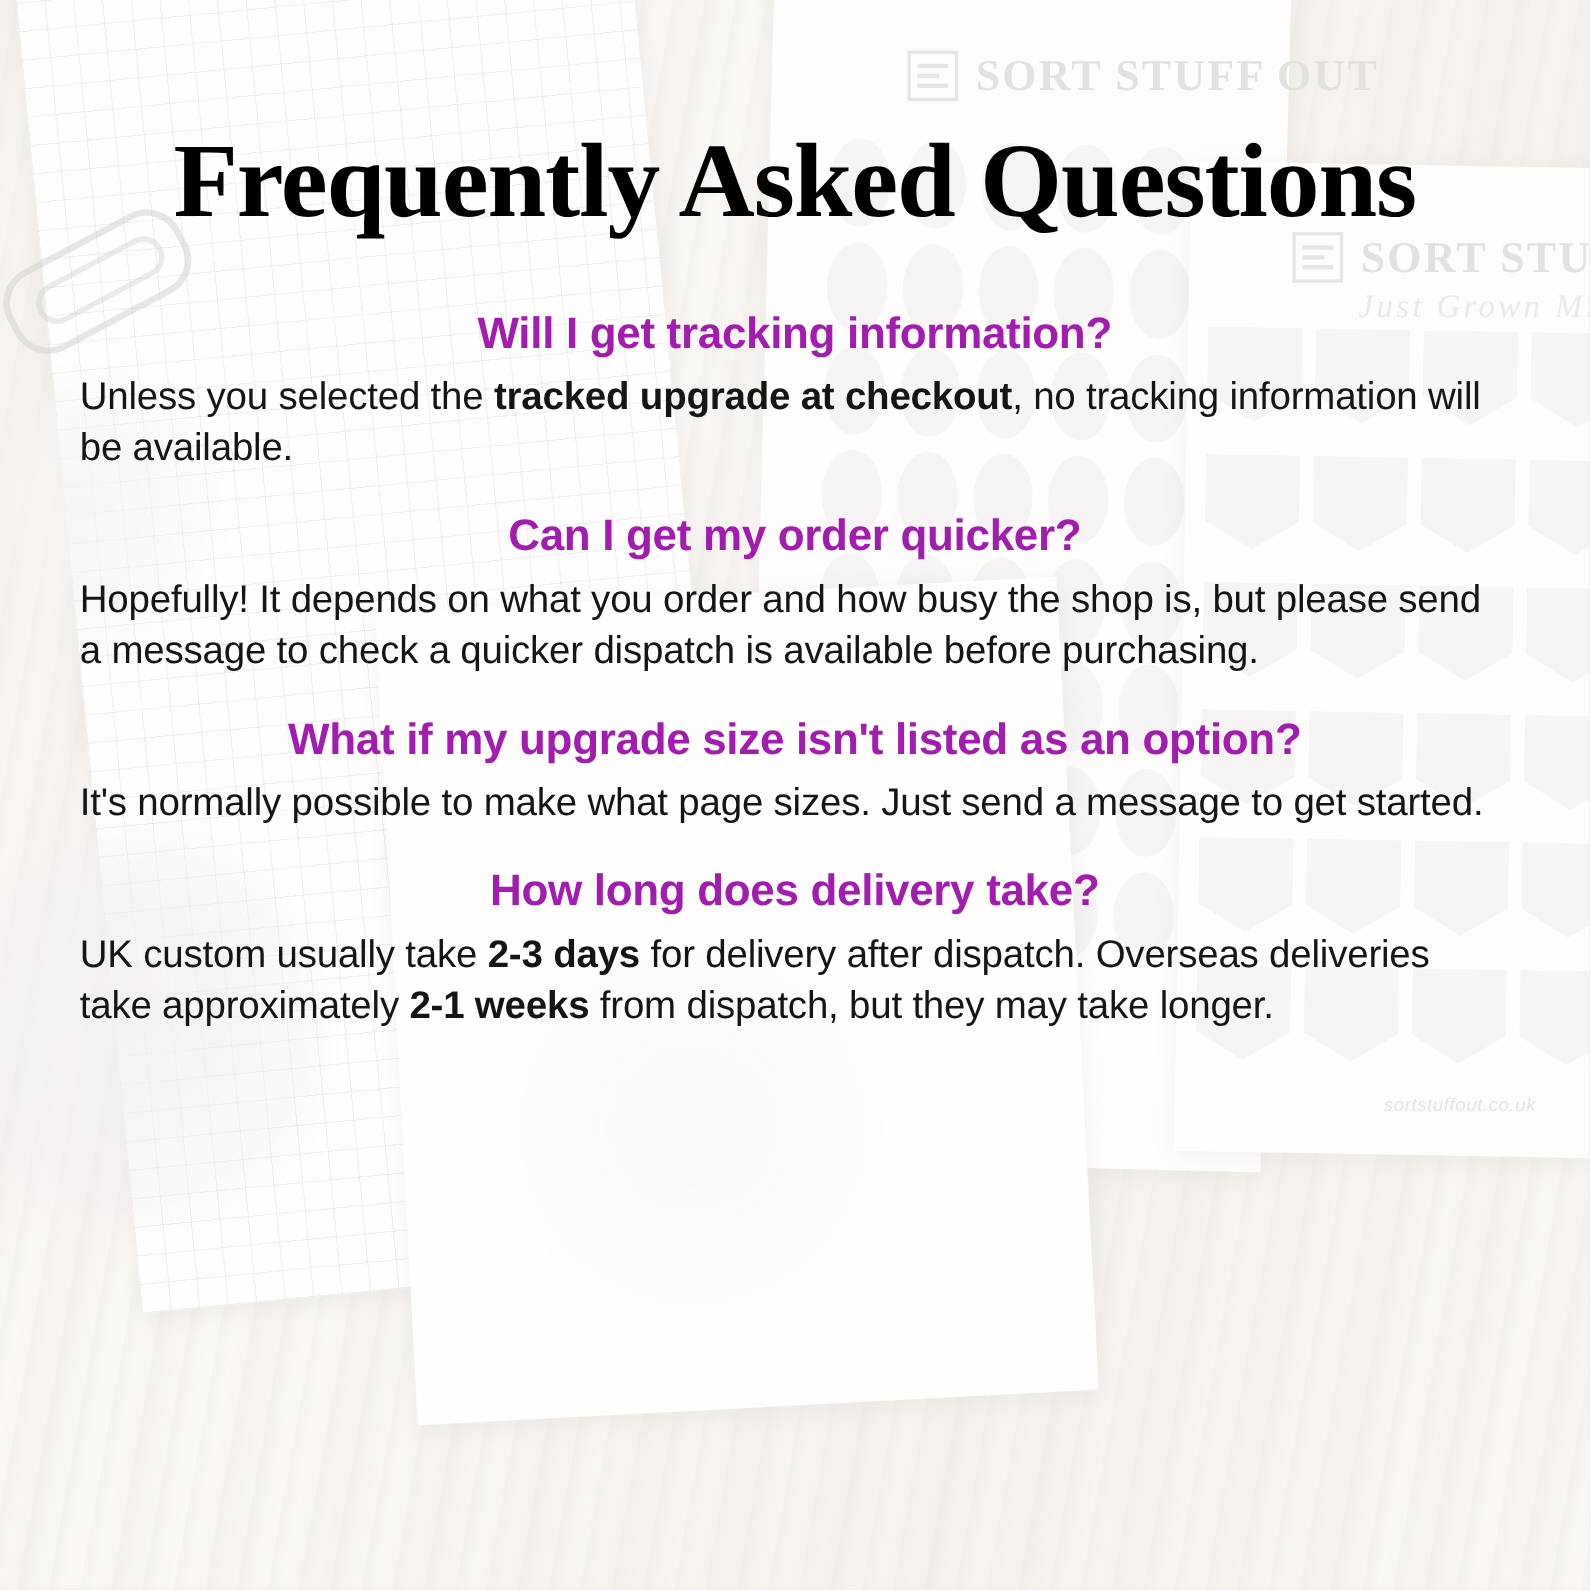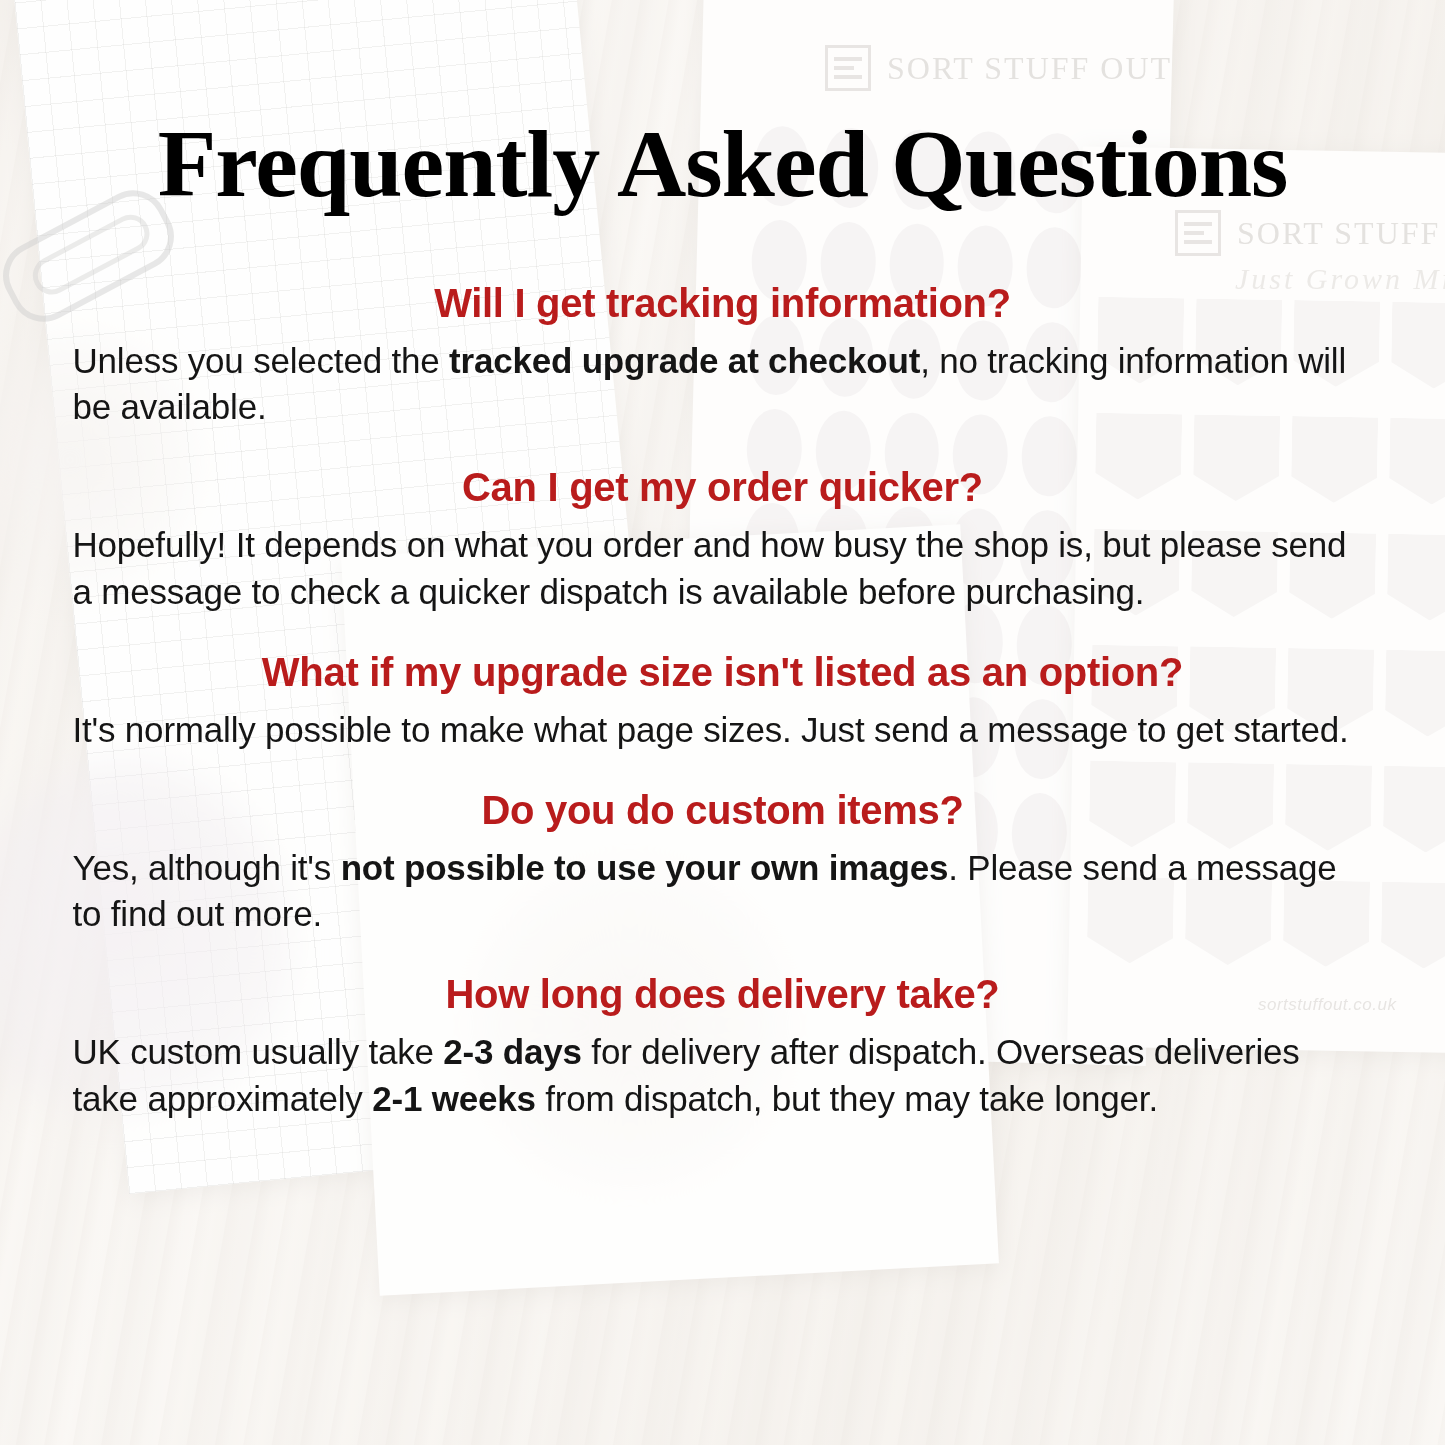--- a/index.html
+++ b/index.html
@@ -186,22 +186,23 @@
   .brand .mark i {
     display: block;
     height: 4px;
     background: #c3bcb5;
   }
   .brand .mark i:nth-child(1) { width: 100%; }
   .brand .mark i:nth-child(2) { width: 70%; }
   .brand .mark i:nth-child(3) { width: 100%; }
   .brand .brand-name {
     font-family: "Liberation Serif", serif;
-    font-size: 32px;
+    font-size: 40px;
     letter-spacing: 2px;
+    font-weight: bold;
   }
   .brand-sub {
     position: absolute;
     font-family: "Liberation Serif", serif;
     font-style: italic;
     color: #cec7c0;
     font-size: 30px;
     letter-spacing: 3px;
     white-space: nowrap;
   }
@@ -248,21 +249,21 @@
   .faq-list {
     margin-top: 68px;
   }
 
   .faq-item { margin-bottom: 34px; }
 
   .faq-q {
     text-align: center;
     font-size: 40px;
     font-weight: 700;
-    color: #b91c1c;
+    color: #a21caf;
     line-height: 1.15;
     margin: 0 0 12px 0;
     letter-spacing: -0.3px;
   }
 
   .faq-a {
     text-align: left;
     font-size: 35px;
     font-weight: 400;
     color: #151515;
@@ -399,24 +400,20 @@
       <div class="faq-item">
         <h2 class="faq-q">Can I get my order quicker?</h2>
         <p class="faq-a"><span>Hopefully! It depends on what you order and how busy the shop is, but please send a message to check a quicker dispatch is available before purchasing.</span></p>
       </div>
 
       <div class="faq-item">
         <h2 class="faq-q">What if my upgrade size isn't listed as an option?</h2>
         <p class="faq-a"><span>It's normally possible to make what page sizes. Just send a message to get started.</span></p>
       </div>
 
-      <div class="faq-item">
-        <h2 class="faq-q">Do you do custom items?</h2>
-        <p class="faq-a"><span>Yes, although it's </span><b>not possible to use your own images</b><span>. Please send a message to find out more.</span></p>
-      </div>
 
       <div class="faq-item">
         <h2 class="faq-q">How long does delivery take?</h2>
         <p class="faq-a"><span>UK custom usually take </span><b>2-3 days</b><span> for delivery after dispatch. Overseas deliveries take approximately </span><b>2-1 weeks</b><span> from dispatch, but they may take longer.</span></p>
       </div>
 
     </div>
   </div>
 </div>
 

